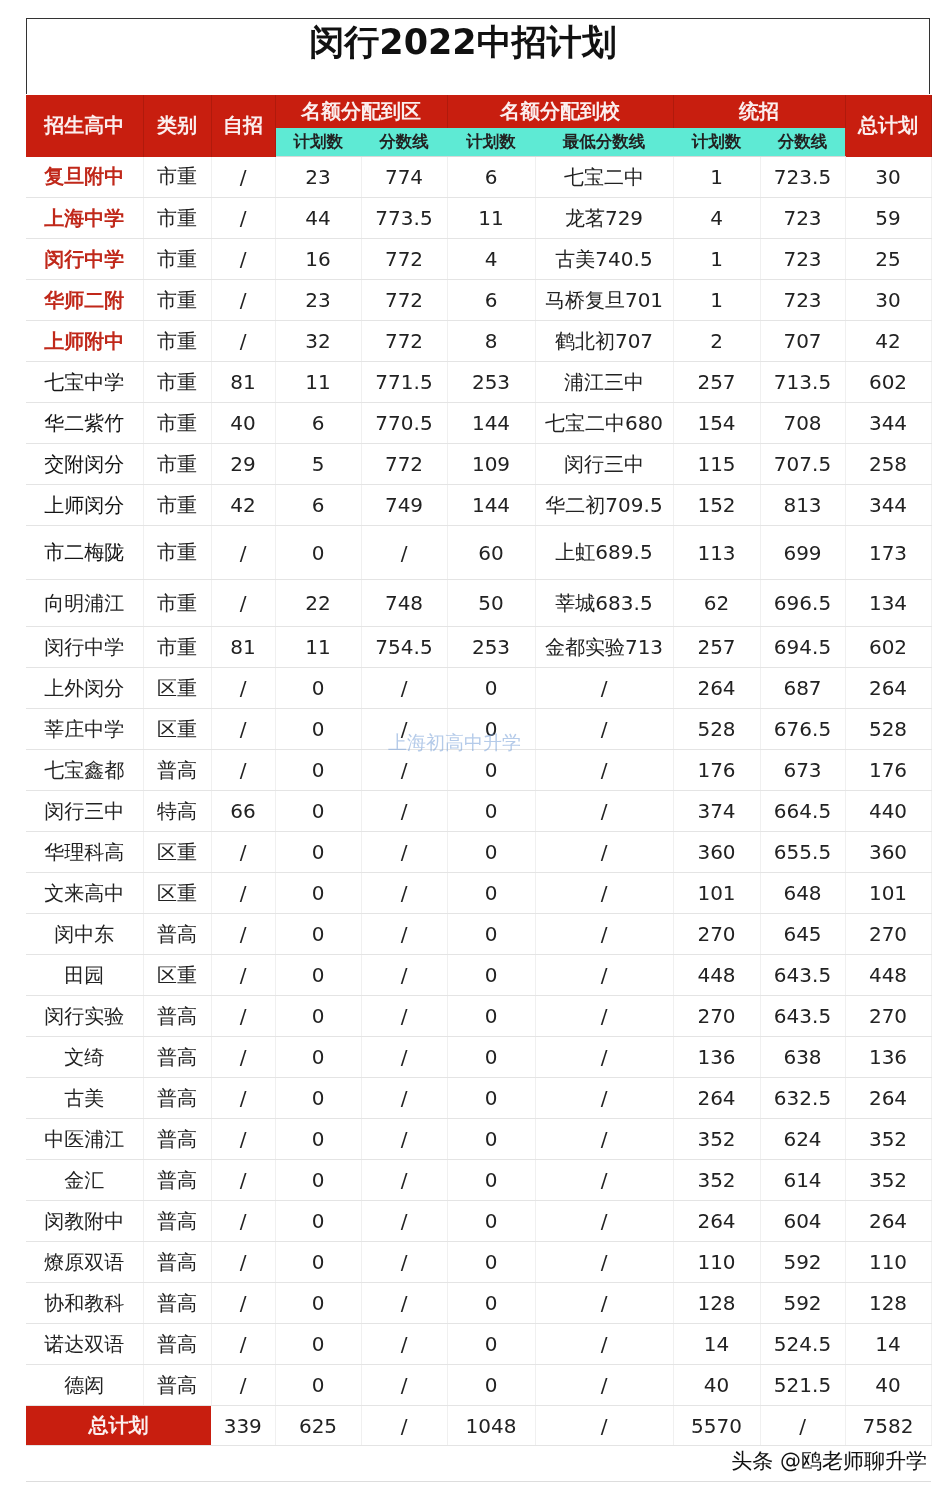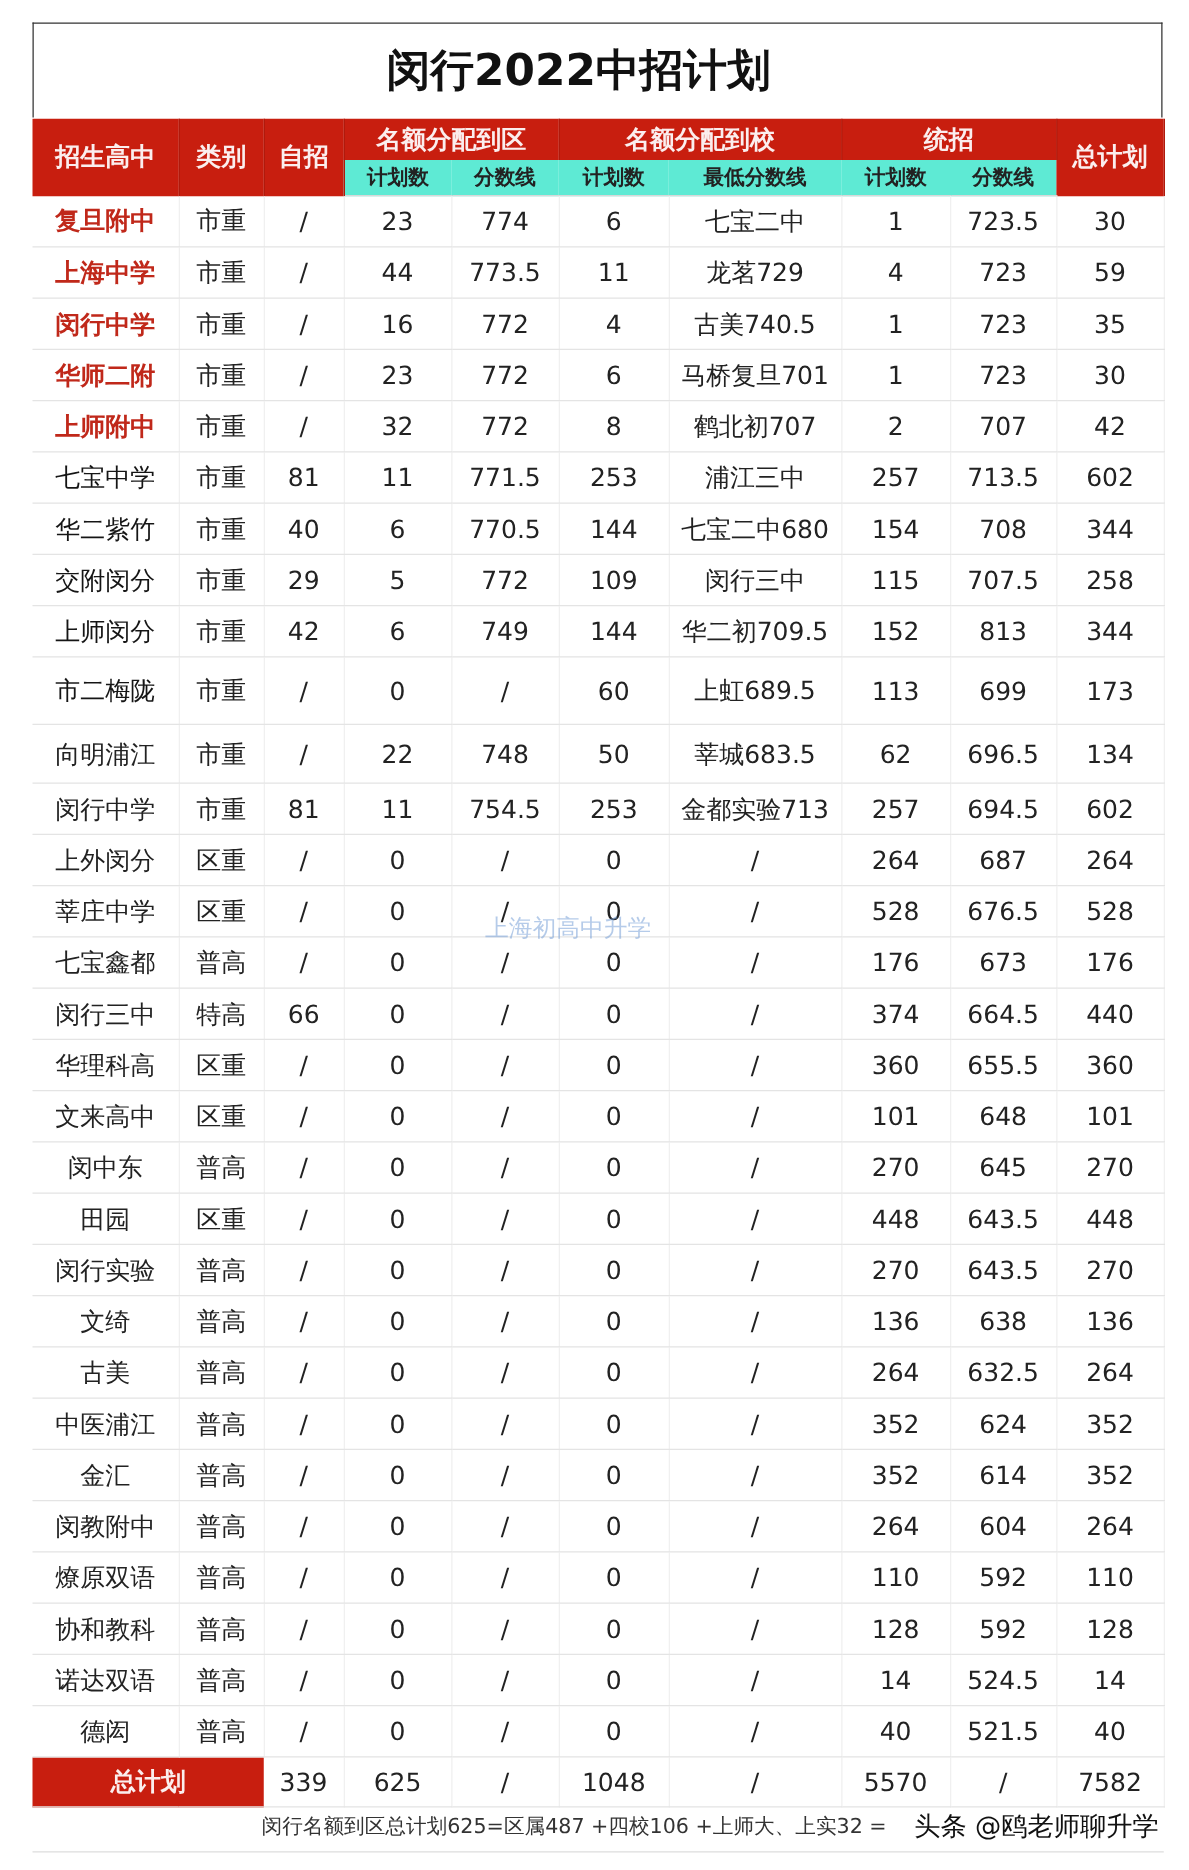--- a/index.html
+++ b/index.html
@@ -1,20 +1,20 @@
 <!DOCTYPE html>
 <html><head>
   <meta charset="utf-8">
   <style>
     html, body { margin: 0; padding: 0; background: #ffffff; }
     body { width: 951px; height: 1496px; position: relative; overflow: hidden;
            font-family: "DejaVu Sans", "Liberation Sans", sans-serif; color: #1a1a1a; }
     .title-box { position: absolute; left: 26px; top: 18px; width: 904px; height: 76px;
                  border: 1.5px solid #333; border-bottom: none; box-sizing: border-box;
-                 display: flex; align-items: center; justify-content: center; }
+                 display: flex; justify-content: center; }
     .title-box span { font-size: 35px; font-weight: bold; letter-spacing: 0px; color: #111; margin-left: -30px; }
     table { position: absolute; left: 26px; top: 95px; border-collapse: collapse; table-layout: fixed; width: 905px; }
     th, td { padding: 0; text-align: center; vertical-align: middle; }
     th.red { background: #c81e0f; color: #fbeeee; font-weight: bold; font-size: 20px; border-right: 1px solid #b01a0c; }
     th.sub { background: #5eead4; color: #222; font-weight: bold; font-size: 16.5px; height: 28px;
              border-bottom: 1px solid #d8d8d8; }
     th.grp { height: 33px; }
     td { font-size: 20px; color: #222; border-bottom: 1px solid #e4e4e4; border-right: 1px solid #f0f0f0; }
     td.name { font-size: 20px; }
     td.name.red-text { color: #c0281a; font-weight: bold; margin-top: 17px; }
@@ -97,21 +97,21 @@
       <tr class="r">
         <td class="name red-text">闵行中学</td>
         <td>市重</td>
         <td>/</td>
         <td>16</td>
         <td>772</td>
         <td>4</td>
         <td>古美740.5</td>
         <td>1</td>
         <td>723</td>
-        <td>35</td>
+        <td>25</td>
       </tr>
       <tr class="r">
         <td class="name red-text">华师二附</td>
         <td>市重</td>
         <td>/</td>
         <td>23</td>
         <td>772</td>
         <td>6</td>
         <td>马桥复旦701</td>
         <td>1</td>
@@ -442,15 +442,14 @@
       <td>5570</td>
       <td>/</td>
       <td>7582</td>
     </tr>
   </tfoot>
 </table>
 
 <div class="watermark">上海初高中升学</div>
 
 <div class="footer">
-  <span class="note">闵行名额到区总计划625=区属487 +四校106 +上师大、上实32 =</span>
   <span class="wm">头条 @鸥老师聊升学</span>
 </div>
 
 </body></html>

